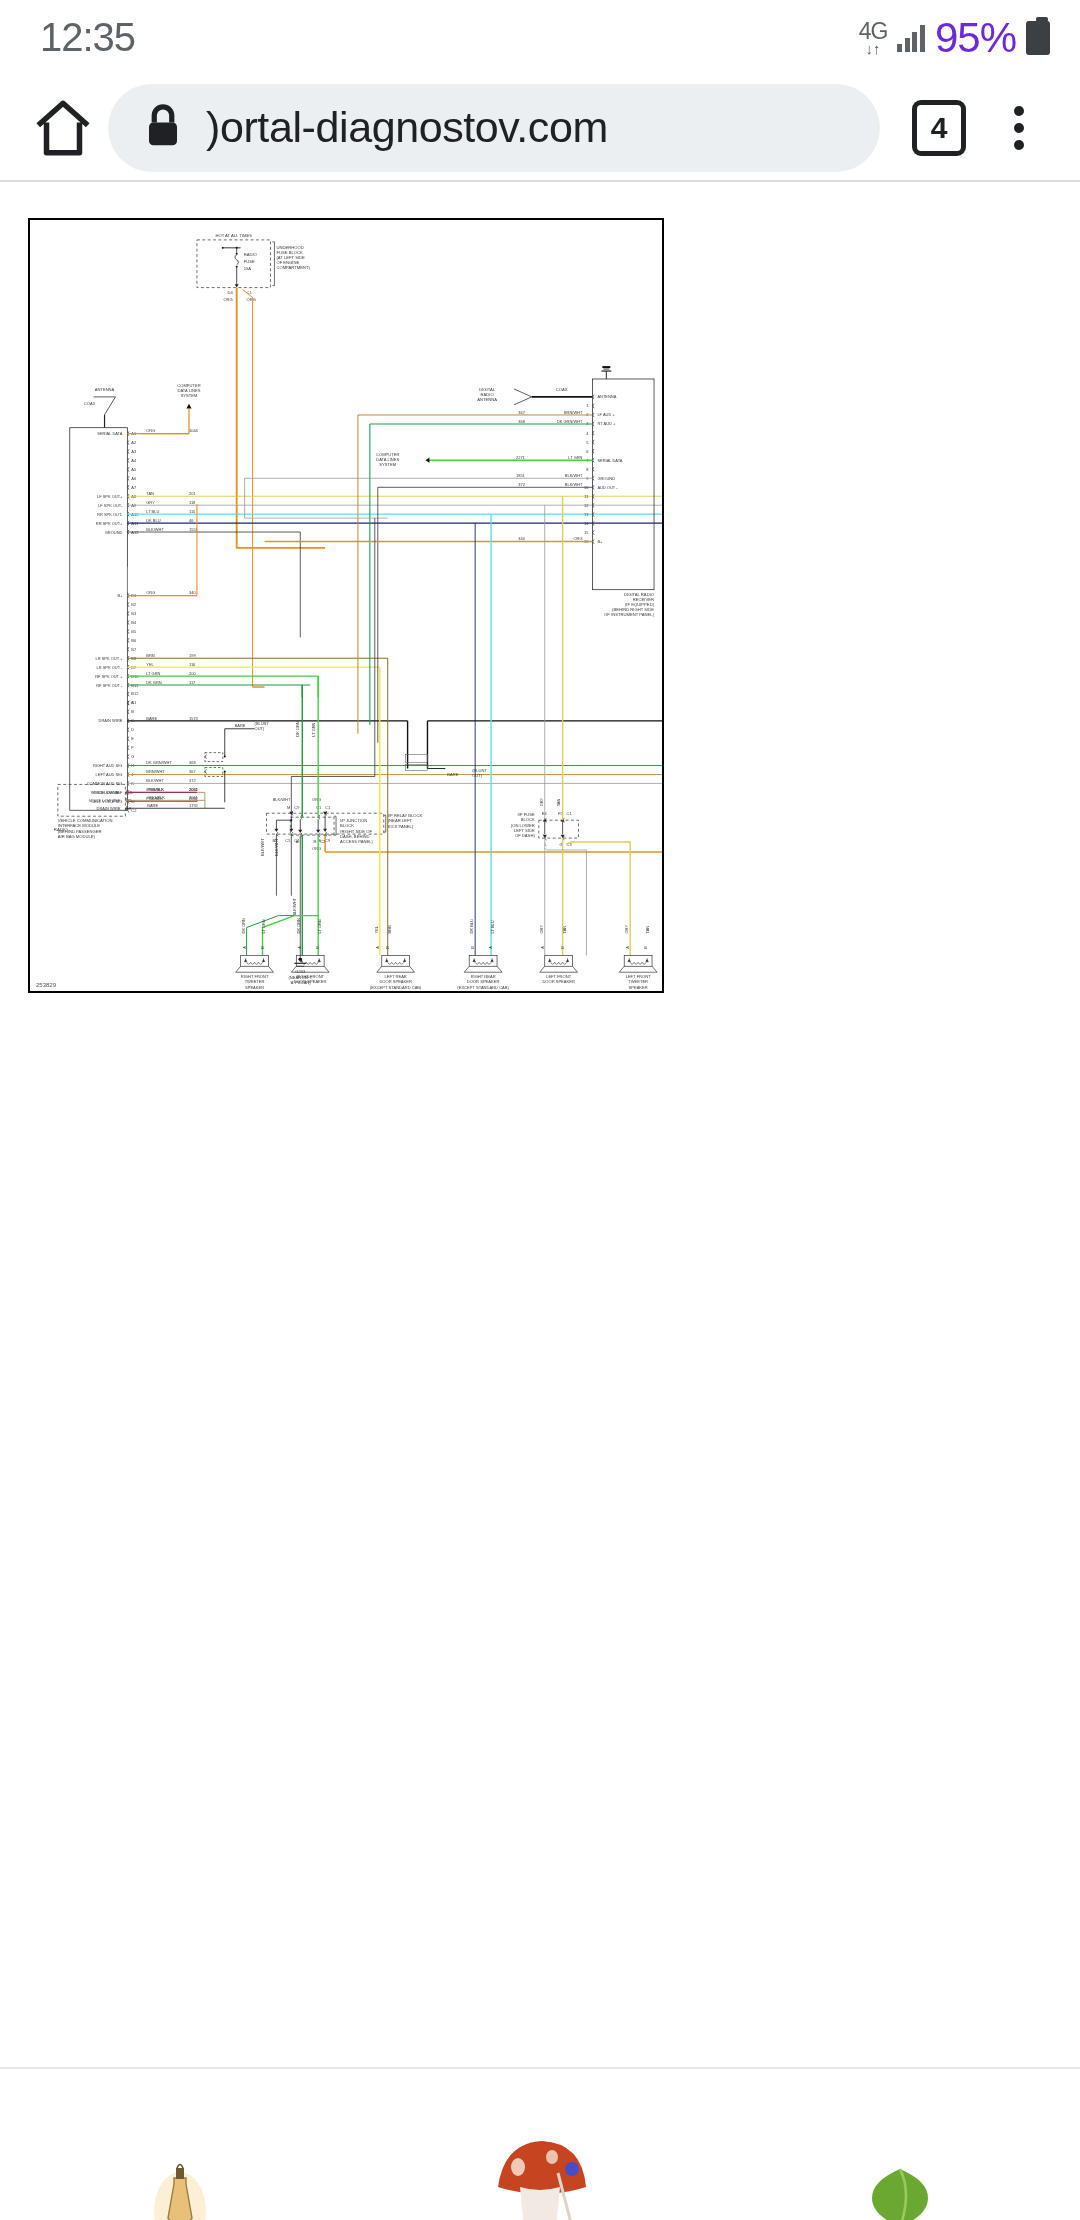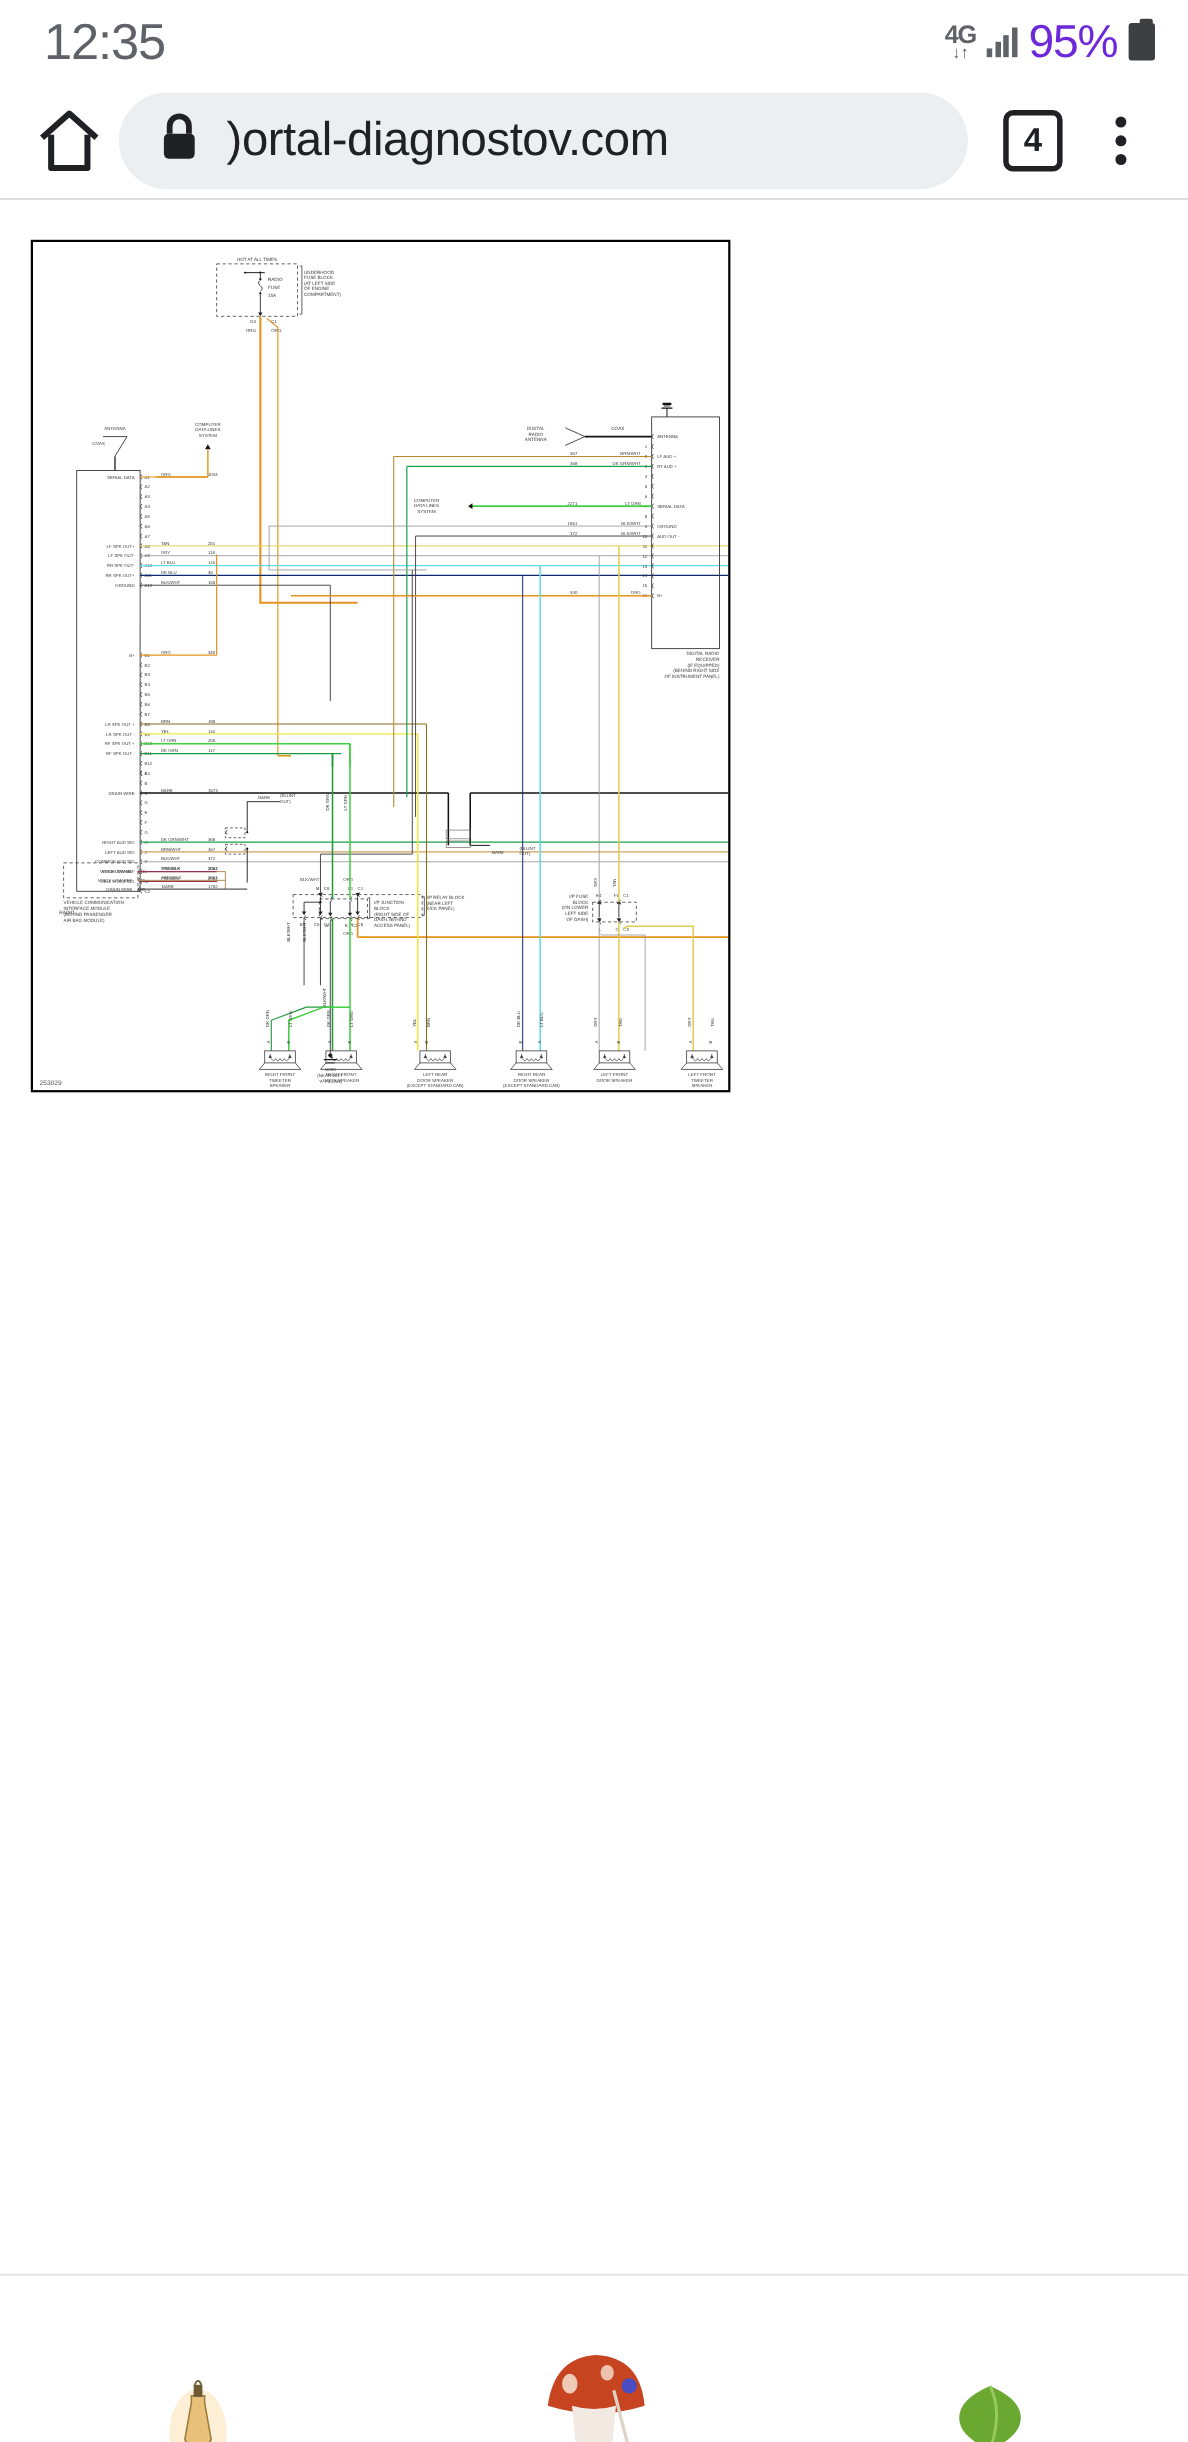--- a/index.html
+++ b/index.html
@@ -2,25 +2,25 @@
 <html><head>
 <meta charset="utf-8">
 <style>
   * { box-sizing: border-box; margin:0; padding:0; }
   html,body { width:1080px; height:2220px; background:#ffffff;
     font-family:"Liberation Sans", sans-serif; overflow:hidden; }
 
   
   #statusbar { height:75px; display:flex; align-items:center;
     justify-content:space-between; padding:0 30px 0 40px; }
-  #clock { font-size:46px; color:#5f6368; letter-spacing:-1px; }
+  #clock { font-size:40px; color:#5f6368; letter-spacing:-1px; }
   #status-right { display:flex; align-items:center; gap:10px; }
   .net-stack { display:flex; flex-direction:column; align-items:center;
      line-height:1; color:#5f6368; }
-  .net-4g { font-size:23px; font-weight:bold; letter-spacing:-1px; }
+  .net-4g { font-size:23px; font-weight:normal; letter-spacing:-1px; }
   .net-arrows { font-size:15px; margin-top:-2px; }
   .bars { display:flex; align-items:flex-end; gap:2.5px; height:28px; }
   .bars i { width:5px; background:#5f6368; display:block; }
   .bars i:nth-child(1){height:8px}.bars i:nth-child(2){height:14px}
   .bars i:nth-child(3){height:20px}.bars i:nth-child(4){height:27px}
   #batt-pct { font-size:42px; color:#6d28d9; letter-spacing:-1px; }
   #batt-icon { width:24px; height:34px; border:4px solid #3c4043;
      border-radius:3px; position:relative; background:#3c4043; }
   #batt-icon:before { content:""; position:absolute; top:-8px; left:6px;
      width:12px; height:5px; background:#3c4043; border-radius:2px; }

